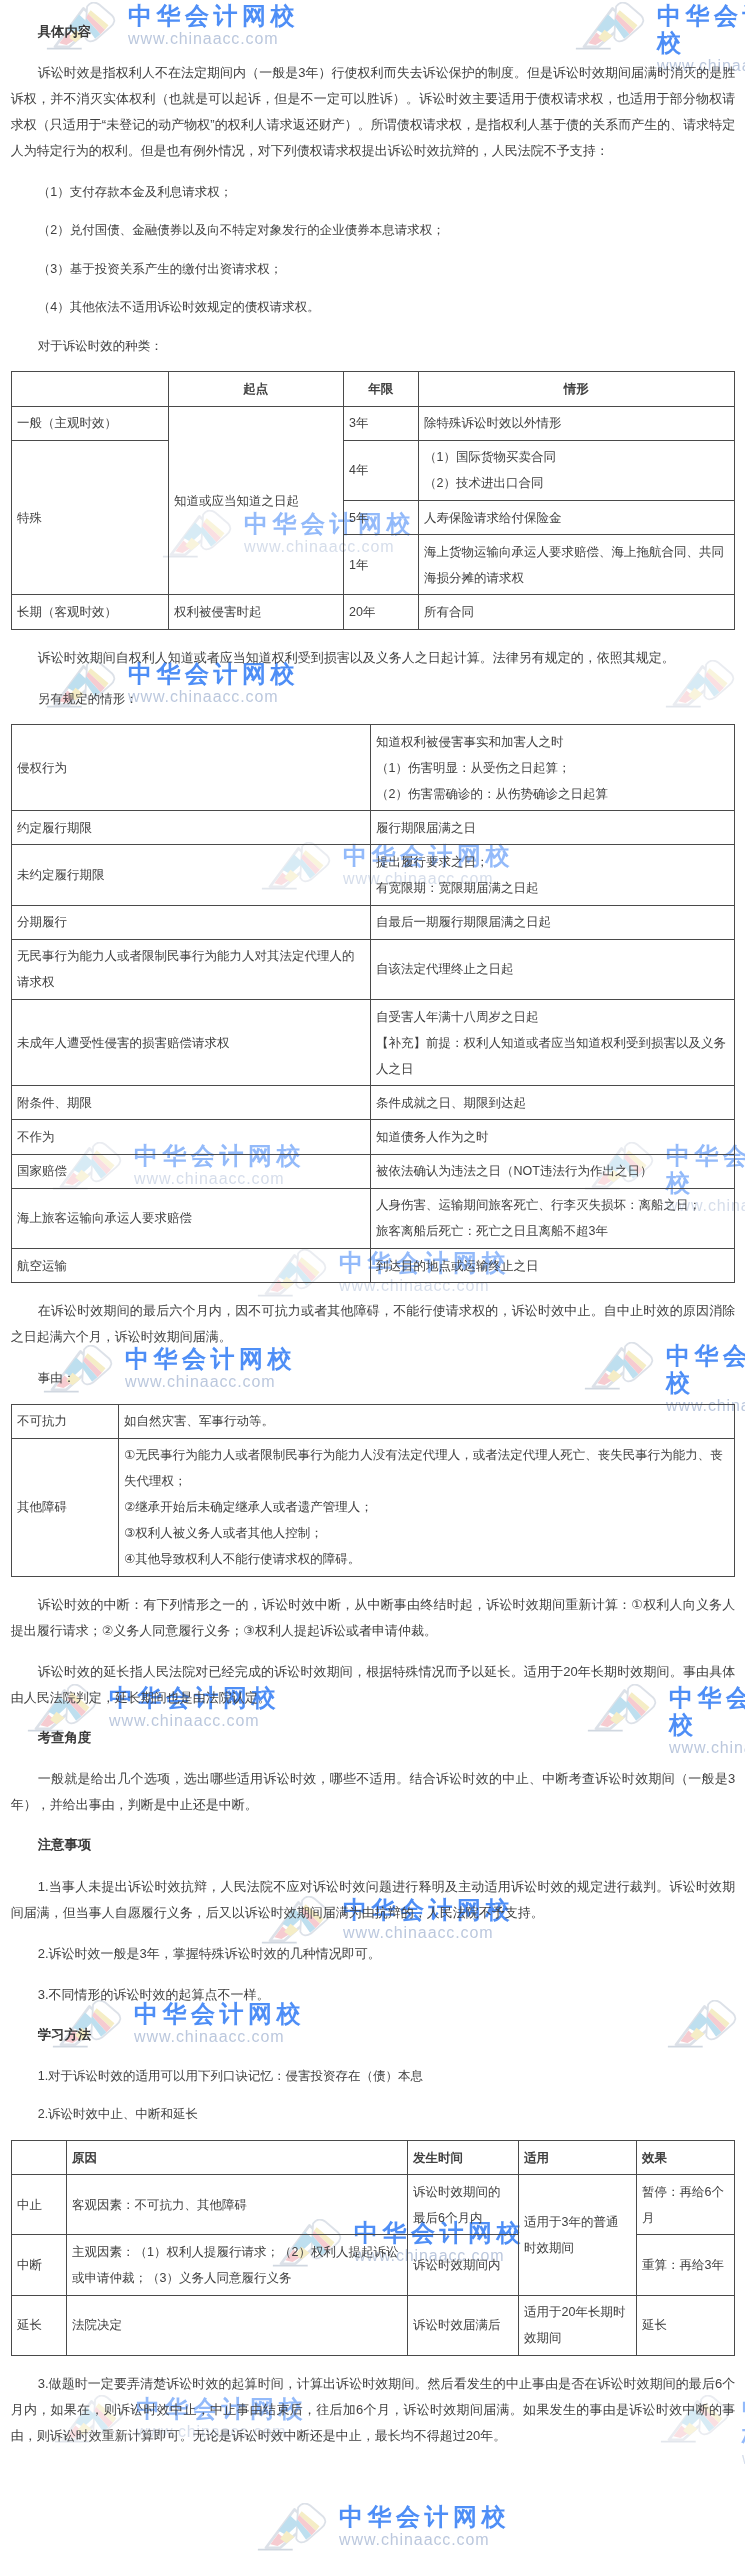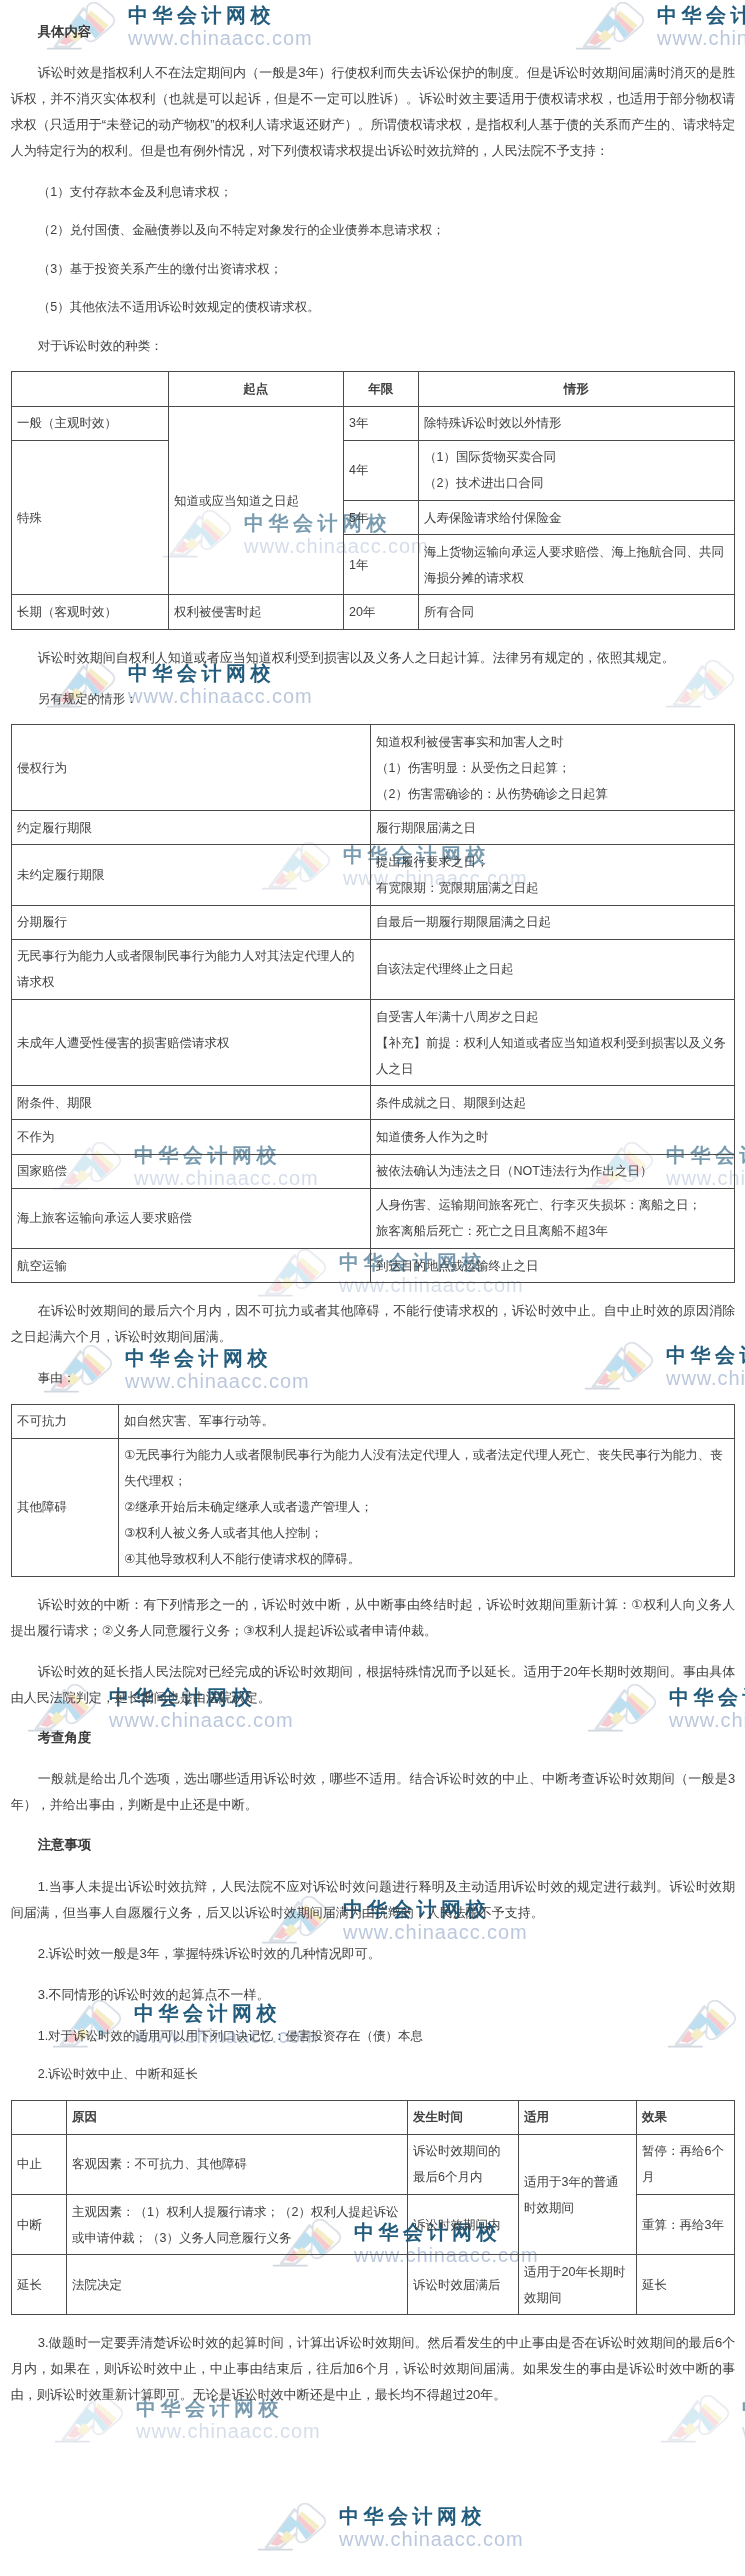--- a/index.html
+++ b/index.html
@@ -15,23 +15,23 @@
   table.doc th, table.doc td{border:0.9px solid #4a4a4a;font-size:12.5px;line-height:26px;
           padding:3.6px 5.4px;vertical-align:middle;color:#404040;word-break:break-all;}
   table.doc th{font-weight:bold;text-align:center;}
   table.doc td{text-align:left;}
   .pre{white-space:pre-line;}
   
   .wm{position:absolute;z-index:0;display:flex;align-items:flex-start;gap:7.1px;
       pointer-events:none;opacity:.9;}
   .wm.faint{opacity:.55;}
   .wm-text{display:block;}
-  .wm-brand{display:block;font-size:20px;line-height:27px;letter-spacing:4.5px;
-            color:#0c4a6e;font-weight:bold;}
-  .wm-url{display:block;font-size:20px;line-height:19px;letter-spacing:0.9px;color:#b4c2da;}
+  .wm-brand{display:block;font-size:24px;line-height:27px;letter-spacing:4.5px;
+            color:#3b82f6;font-weight:bold;}
+  .wm-url{display:block;font-size:16px;line-height:19px;letter-spacing:0.9px;color:#b4c2da;}
 </style>
 </head>
 <body>
 
 <div class="page">
 
   <div>
     <div class="wm" style="left:46px;top:1.8px">
     <span class="wm-logo">
       <svg width="75" height="52" viewBox="0 0 84 58">
@@ -410,21 +410,21 @@
 
   <div class="content">
 
     <div class="h-bold">具体内容</div>
 
     <p class="body-p">诉讼时效是指权利人不在法定期间内（一般是3年）行使权利而失去诉讼保护的制度。但是诉讼时效期间届满时消灭的是胜诉权，并不消灭实体权利（也就是可以起诉，但是不一定可以胜诉）。诉讼时效主要适用于债权请求权，也适用于部分物权请求权（只适用于“未登记的动产物权”的权利人请求返还财产）。所谓债权请求权，是指权利人基于债的关系而产生的、请求特定人为特定行为的权利。但是也有例外情况，对下列债权请求权提出诉讼时效抗辩的，人民法院不予支持：</p>
 
     <p class="lead-p">（1）支付存款本金及利息请求权；</p>
     <p class="lead-p">（2）兑付国债、金融债券以及向不特定对象发行的企业债券本息请求权；</p>
     <p class="lead-p">（3）基于投资关系产生的缴付出资请求权；</p>
-    <p class="lead-p">（5）其他依法不适用诉讼时效规定的债权请求权。</p>
+    <p class="lead-p">（4）其他依法不适用诉讼时效规定的债权请求权。</p>
 
     <p class="lead-p">对于诉讼时效的种类：</p>
 
     <table class="doc">
       <colgroup>
           <col style="width:157px">
           <col style="width:175px">
           <col style="width:75px">
           <col>
         </colgroup>
@@ -557,20 +557,21 @@
     <div class="h-bold">考查角度</div>
 
     <p class="body-p">一般就是给出几个选项，选出哪些适用诉讼时效，哪些不适用。结合诉讼时效的中止、中断考查诉讼时效期间（一般是3年），并给出事由，判断是中止还是中断。</p>
 
     <div class="h-bold">注意事项</div>
 
     <p class="body-p">1.当事人未提出诉讼时效抗辩，人民法院不应对诉讼时效问题进行释明及主动适用诉讼时效的规定进行裁判。诉讼时效期间届满，但当事人自愿履行义务，后又以诉讼时效期间届满为由抗辩的，人民法院不予支持。</p>
     <p class="body-p">2.诉讼时效一般是3年，掌握特殊诉讼时效的几种情况即可。</p>
     <p class="body-p">3.不同情形的诉讼时效的起算点不一样。</p>
 
+    <div class="h-bold">学习方法</div>
 
     <p class="lead-p">1.对于诉讼时效的适用可以用下列口诀记忆：侵害投资存在（债）本息</p>
     <p class="lead-p">2.诉讼时效中止、中断和延长</p>
 
     <table class="doc">
       <colgroup>
           <col style="width:55px">
           <col style="width:341px">
           <col style="width:111px">
           <col style="width:118px">

